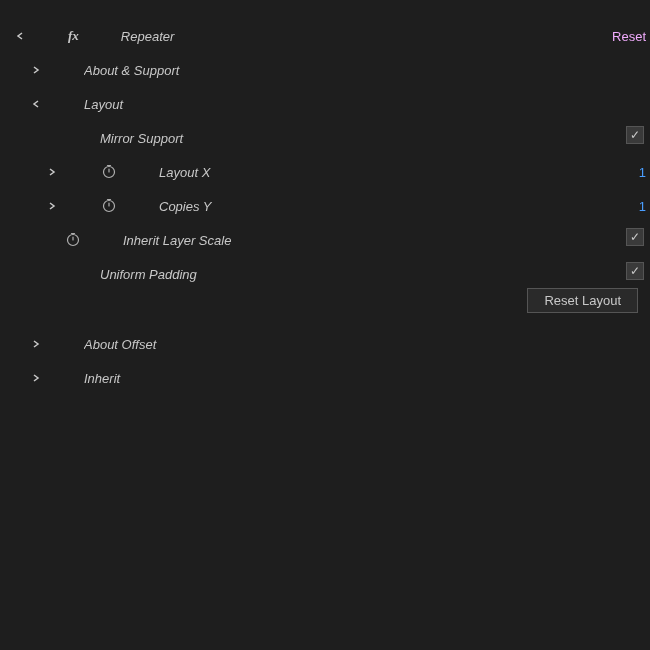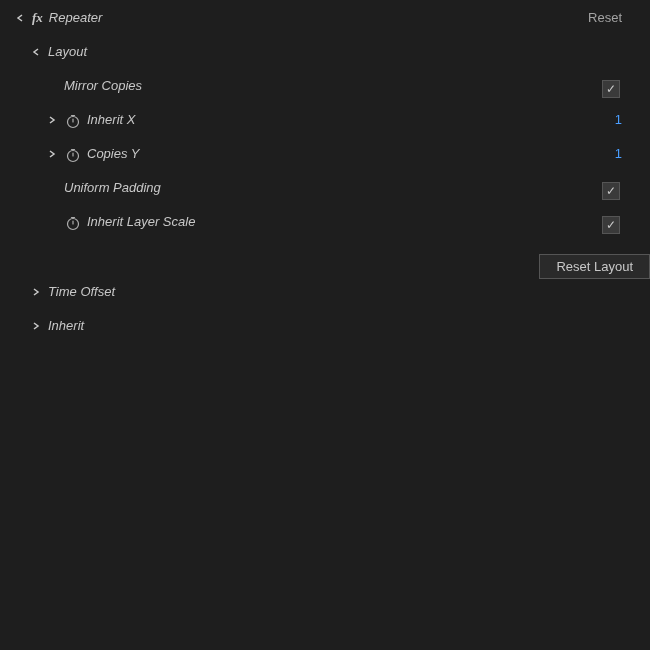--- a/index.html
+++ b/index.html
@@ -16,23 +16,24 @@
 
     .panel {
       width: 650px;
       height: 650px;
       background: #1e1e1e;
       padding: 10px 0;
     }
 
     .row {
       display: flex;
-      align-items: flex-start;
+      align-items: flex-end;
       height: 34px;
-      padding: 0 28px;
+      padding: 0 4px;
+      gap: 36px;
     }
 
     .row-indent-0 { padding-left: 12px; }
     .row-indent-1 { padding-left: 28px; }
     .row-indent-2 { padding-left: 44px; }
 
     .chevron {
       display: inline-flex;
       align-items: center;
       justify-content: center;
@@ -123,31 +124,31 @@
       background: #2a2a2a;
       border: 1px solid #555;
       color: #c8c8c8;
       padding: 4px 16px;
       cursor: pointer;
       font-size: 13px;
       white-space: nowrap;
     }
 
     .reset-link {
-      color: #a3a3a3;
+      color: #f0abfc;
       cursor: pointer;
       margin-left: auto;
       font-size: 13px;
     }
 
     .row-reset-layout {
       display: flex;
       align-items: center;
       height: 36px;
-      padding: 0 0;
+      padding: 0 12px;
       padding-left: 60px;
       justify-content: center;
     }
 
     .spacer { flex: 1; }
   </style>
 </head>
 <body>
 
 <div class="panel">
@@ -156,53 +157,61 @@
     <span class="chevron chevron-down">
       <svg viewBox="0 0 8 8" fill="none" xmlns="http://www.w3.org/2000/svg">
         <polyline points="1,2 4,6 7,2" stroke="#c8c8c8" stroke-width="1.5" fill="none"></polyline>
       </svg>
     </span>
     <span class="fx-icon">fx</span>
     <span class="label">Repeater</span>
     <span class="reset-link">Reset</span>
   </div>
 
+  <div class="row row-indent-1">
+    <span class="chevron chevron-right">
+      <svg viewBox="0 0 8 8" fill="none" xmlns="http://www.w3.org/2000/svg">
+        <polyline points="2,1 6,4 2,7" stroke="#c8c8c8" stroke-width="1.5" fill="none"></polyline>
+      </svg>
+    </span>
+    <span class="label">About &amp; Support</span>
+  </div>
 
   <div class="row row-indent-1">
     <span class="chevron chevron-down">
       <svg viewBox="0 0 8 8" fill="none" xmlns="http://www.w3.org/2000/svg">
         <polyline points="1,2 4,6 7,2" stroke="#c8c8c8" stroke-width="1.5" fill="none"></polyline>
       </svg>
     </span>
     <span class="label">Layout</span>
   </div>
 
   <div class="row row-indent-2">
     <span style="width:20px; display:inline-block;"></span>
-    <span class="label">Mirror Copies</span>
+    <span class="label">Mirror Support</span>
     <div class="checkbox-wrap">
       <div class="checkbox checkbox-checked"></div>
     </div>
   </div>
 
   <div class="row row-indent-2">
     <span class="chevron chevron-right">
       <svg viewBox="0 0 8 8" fill="none" xmlns="http://www.w3.org/2000/svg">
         <polyline points="2,1 6,4 2,7" stroke="#c8c8c8" stroke-width="1.5" fill="none"></polyline>
       </svg>
     </span>
     <span class="stopwatch-icon">
       <svg viewBox="0 0 16 16" fill="none" xmlns="http://www.w3.org/2000/svg" width="16" height="16">
         <circle cx="8" cy="9" r="5.5" stroke="#c8c8c8" stroke-width="1.2"></circle>
         <line x1="8" y1="9" x2="8" y2="6" stroke="#c8c8c8" stroke-width="1.2" stroke-linecap="round"></line>
         <line x1="6.5" y1="2.5" x2="9.5" y2="2.5" stroke="#c8c8c8" stroke-width="1.2" stroke-linecap="round"></line>
         <line x1="8" y1="2.5" x2="8" y2="3.5" stroke="#c8c8c8" stroke-width="1.2"></line>
       </svg>
     </span>
-    <span class="label">Inherit X</span>
+    <span class="label">Layout X</span>
     <span class="value-num">1</span>
   </div>
 
   <div class="row row-indent-2">
     <span class="chevron chevron-right">
       <svg viewBox="0 0 8 8" fill="none" xmlns="http://www.w3.org/2000/svg">
         <polyline points="2,1 6,4 2,7" stroke="#c8c8c8" stroke-width="1.5" fill="none"></polyline>
       </svg>
     </span>
     <span class="stopwatch-icon">
@@ -211,56 +220,56 @@
         <line x1="8" y1="9" x2="8" y2="6" stroke="#c8c8c8" stroke-width="1.2" stroke-linecap="round"></line>
         <line x1="6.5" y1="2.5" x2="9.5" y2="2.5" stroke="#c8c8c8" stroke-width="1.2" stroke-linecap="round"></line>
         <line x1="8" y1="2.5" x2="8" y2="3.5" stroke="#c8c8c8" stroke-width="1.2"></line>
       </svg>
     </span>
     <span class="label">Copies Y</span>
     <span class="value-num">1</span>
   </div>
 
   <div class="row row-indent-2">
-    <span style="width:20px; display:inline-block;"></span>
-    <span class="label">Uniform Padding</span>
-    <div class="checkbox-wrap">
-      <div class="checkbox checkbox-checked"></div>
-    </div>
-  </div>
-
-  <div class="row row-indent-2">
     <span class="stopwatch-icon" style="margin-left:20px;">
       <svg viewBox="0 0 16 16" fill="none" xmlns="http://www.w3.org/2000/svg" width="16" height="16">
         <circle cx="8" cy="9" r="5.5" stroke="#c8c8c8" stroke-width="1.2"></circle>
         <line x1="8" y1="9" x2="8" y2="6" stroke="#c8c8c8" stroke-width="1.2" stroke-linecap="round"></line>
         <line x1="6.5" y1="2.5" x2="9.5" y2="2.5" stroke="#c8c8c8" stroke-width="1.2" stroke-linecap="round"></line>
         <line x1="8" y1="2.5" x2="8" y2="3.5" stroke="#c8c8c8" stroke-width="1.2"></line>
       </svg>
     </span>
     <span class="label">Inherit Layer Scale</span>
     <div class="checkbox-wrap">
       <div class="checkbox checkbox-checked"></div>
     </div>
   </div>
 
+  <div class="row row-indent-2">
+    <span style="width:20px; display:inline-block;"></span>
+    <span class="label">Uniform Padding</span>
+    <div class="checkbox-wrap">
+      <div class="checkbox checkbox-checked"></div>
+    </div>
+  </div>
+
 
   <div class="row-reset-layout">
     <div class="spacer"></div>
     <button class="reset-layout-btn">Reset Layout</button>
   </div>
 
 
   <div class="row row-indent-1">
     <span class="chevron chevron-right">
       <svg viewBox="0 0 8 8" fill="none" xmlns="http://www.w3.org/2000/svg">
         <polyline points="2,1 6,4 2,7" stroke="#c8c8c8" stroke-width="1.5" fill="none"></polyline>
       </svg>
     </span>
-    <span class="label">Time Offset</span>
+    <span class="label">About Offset</span>
   </div>
 
   <div class="row row-indent-1">
     <span class="chevron chevron-right">
       <svg viewBox="0 0 8 8" fill="none" xmlns="http://www.w3.org/2000/svg">
         <polyline points="2,1 6,4 2,7" stroke="#c8c8c8" stroke-width="1.5" fill="none"></polyline>
       </svg>
     </span>
     <span class="label">Inherit</span>
   </div>

